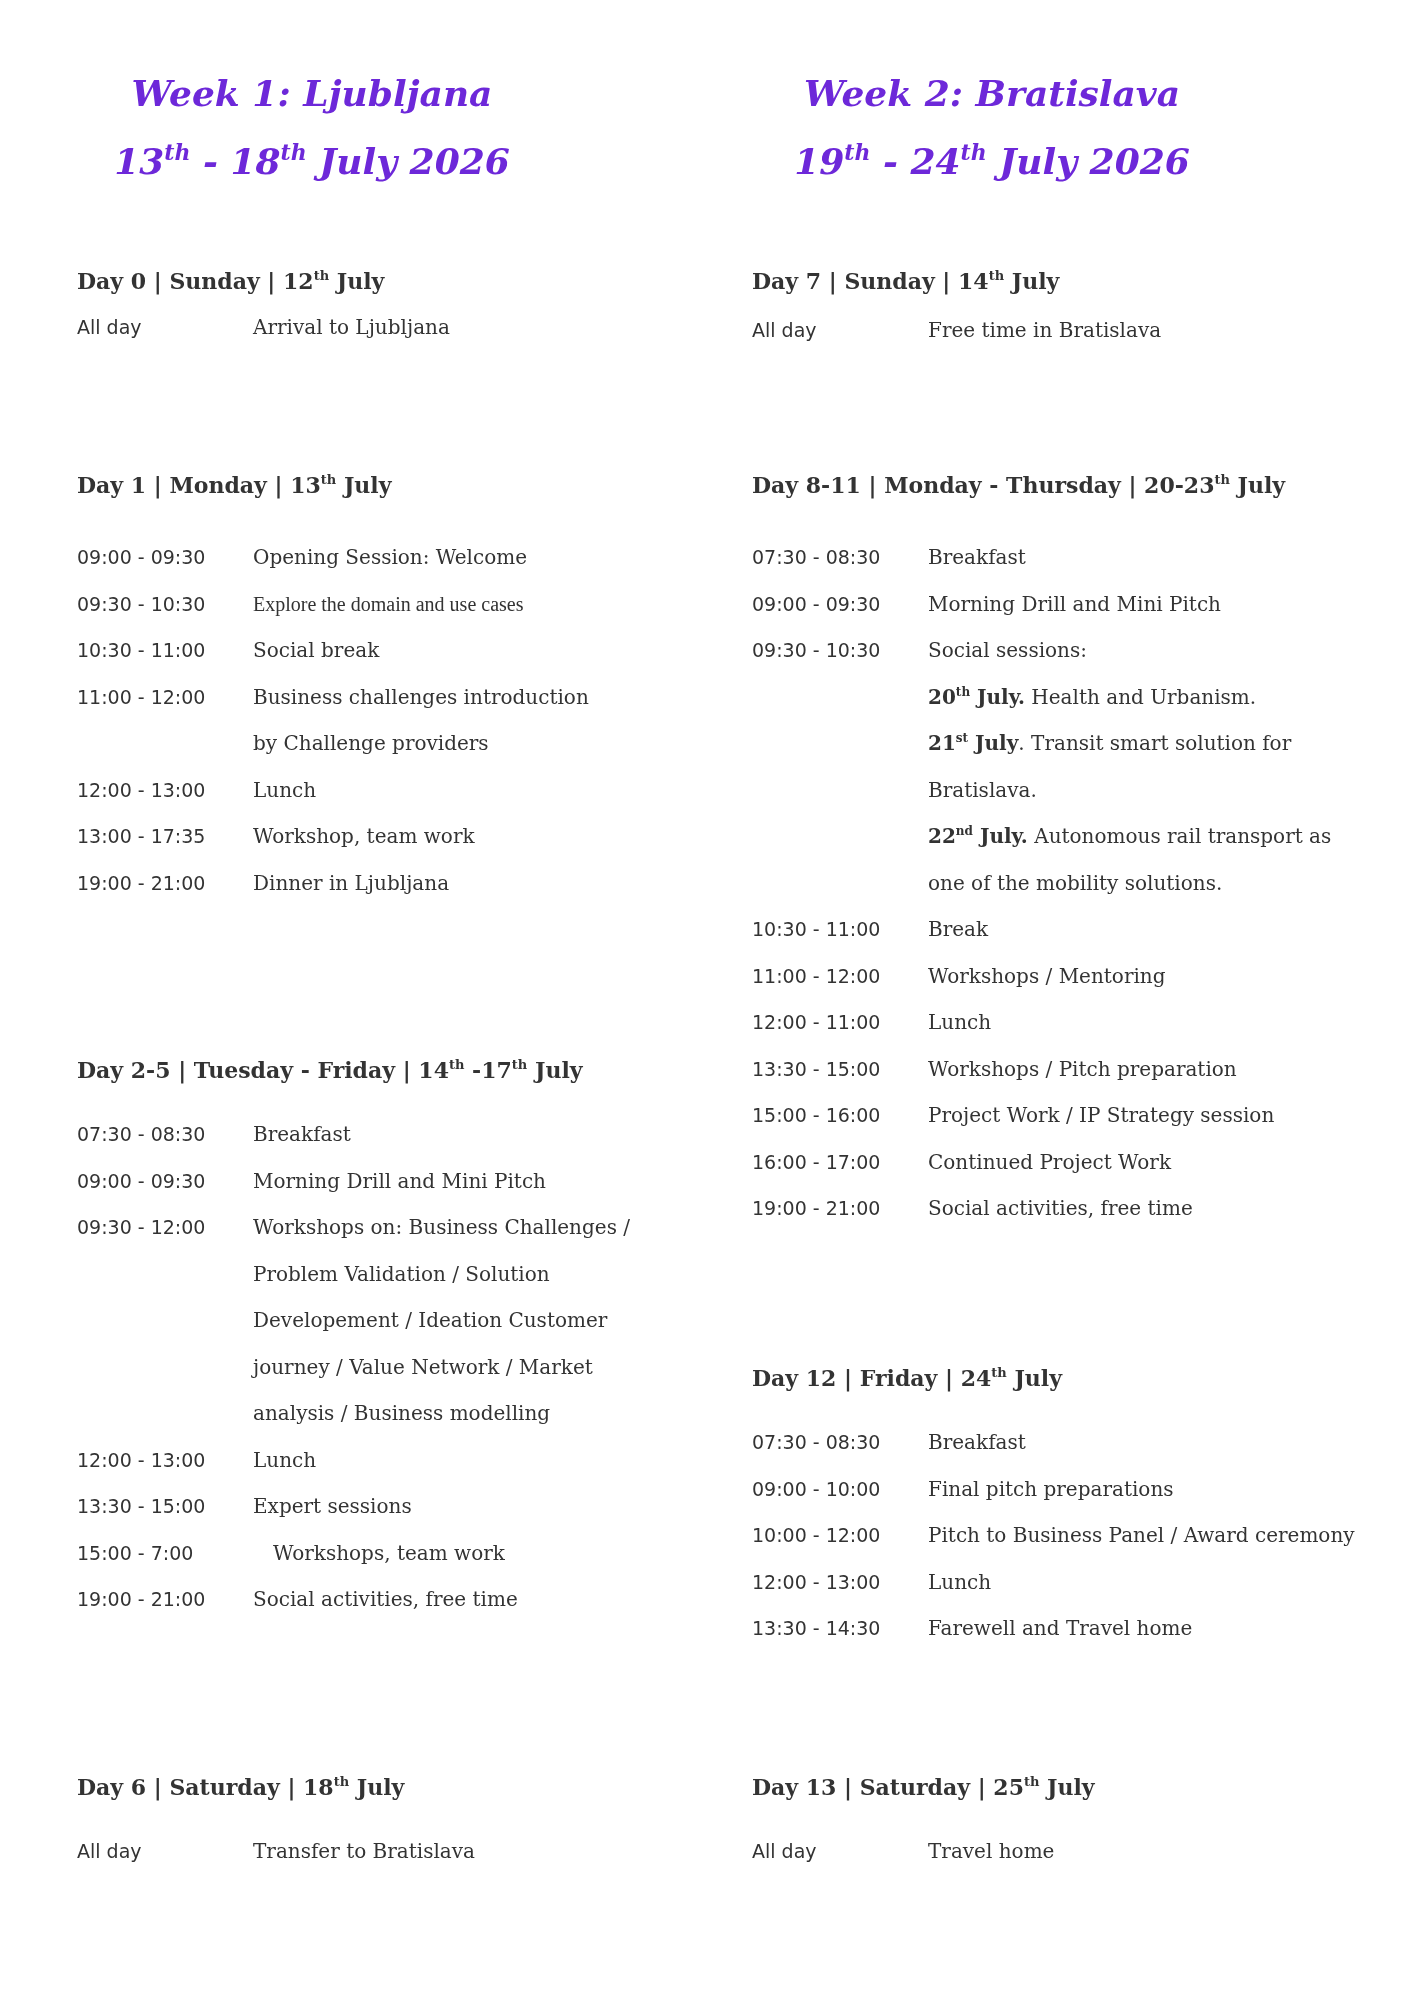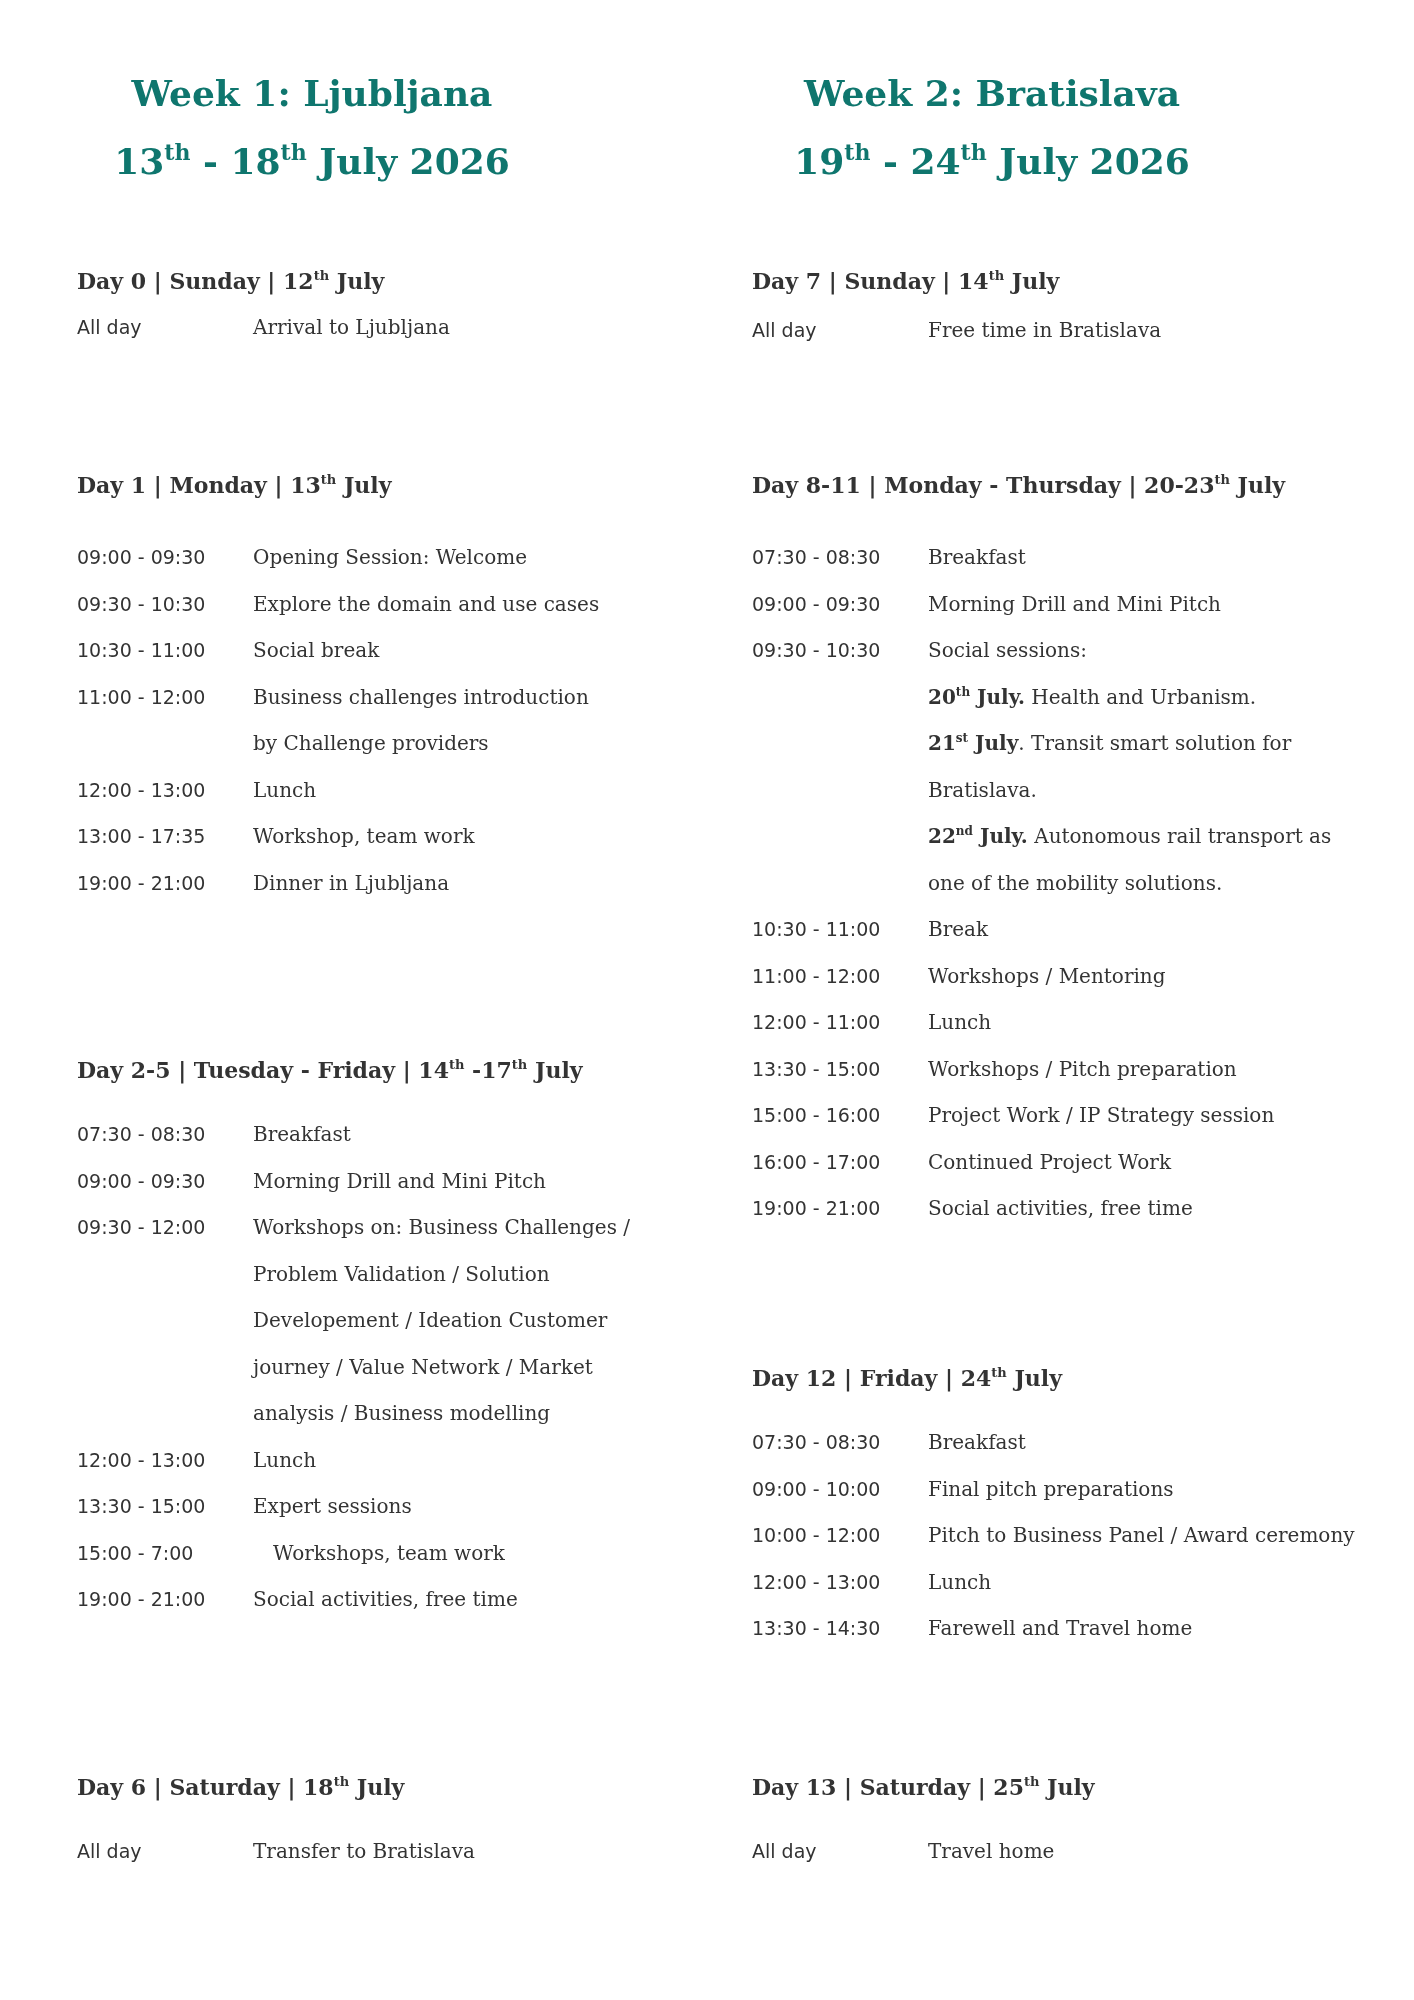--- a/index.html
+++ b/index.html
@@ -2,21 +2,21 @@
 <html><head>
 <meta charset="utf-8">
 <style>
   html, body { margin: 0; padding: 0; background: #ffffff; }
   body { width: 1414px; height: 2000px; position: relative; overflow: hidden;
          font-family: "DejaVu Serif", "Liberation Serif", serif; color: #333333; }
   .col { position: absolute; top: 0; }
   .col.left { left: 77px; width: 600px; }
   .col.right { left: 752px; width: 640px; }
   .week-title { position: absolute; left: 0; width: 470px; text-align: center;
-                font-weight: bold; color: #0f766e; font-size: 36px; line-height: 40px; }
+                font-weight: bold; color: #6d28d9; font-size: 36px; line-height: 40px; font-style: italic; }
   .col.right .week-title { width: 480px; }
   .week-title sup { font-size: 22px; vertical-align: 14px; line-height: 0; }
   .day { position: absolute; left: 0; width: 100%; }
   .day-header { font-weight: bold; font-size: 22px; line-height: 30px; white-space: nowrap; }
   .day-header sup { font-size: 13px; vertical-align: 9px; line-height: 0; }
   .rows { position: absolute; left: 0; width: 100%; }
   .row { position: relative; height: 46.5px; font-size: 20px; line-height: 46.5px; white-space: nowrap; }
   .row .time { position: absolute; left: 0; top: 0; font-family: "DejaVu Sans", "Liberation Sans", sans-serif; font-size: 19px; }
   .row .act { position: absolute; left: 176px; top: 0; }
   .row .act b { font-weight: bold; }
@@ -41,21 +41,21 @@
 
   <div class="day" style="top:470px;">
     <div class="day-header"><span>Day 1 | Monday | 13</span><sup>th</sup><span style="white-space:pre"> July</span></div>
     <div class="rows" style="top:64px;" id="w1d1">
         <div class="row">
           <span class="time">09:00 - 09:30</span>
           <span class="act" style="white-space: pre;"><span>Opening Session: Welcome</span></span>
         </div>
         <div class="row">
           <span class="time">09:30 - 10:30</span>
-          <span class="act" style="white-space: pre;"><span>Explore the domain and use cases</span></span>
+          <span class="act" style="white-space: pre; font-family: Liberation Serif, serif;"><span>Explore the domain and use cases</span></span>
         </div>
         <div class="row">
           <span class="time">10:30 - 11:00</span>
           <span class="act" style="white-space: pre;"><span>Social break</span></span>
         </div>
         <div class="row">
           <span class="time">11:00 - 12:00</span>
           <span class="act" style="white-space: pre;"><span>Business challenges introduction</span></span>
         </div>
         <div class="row">

